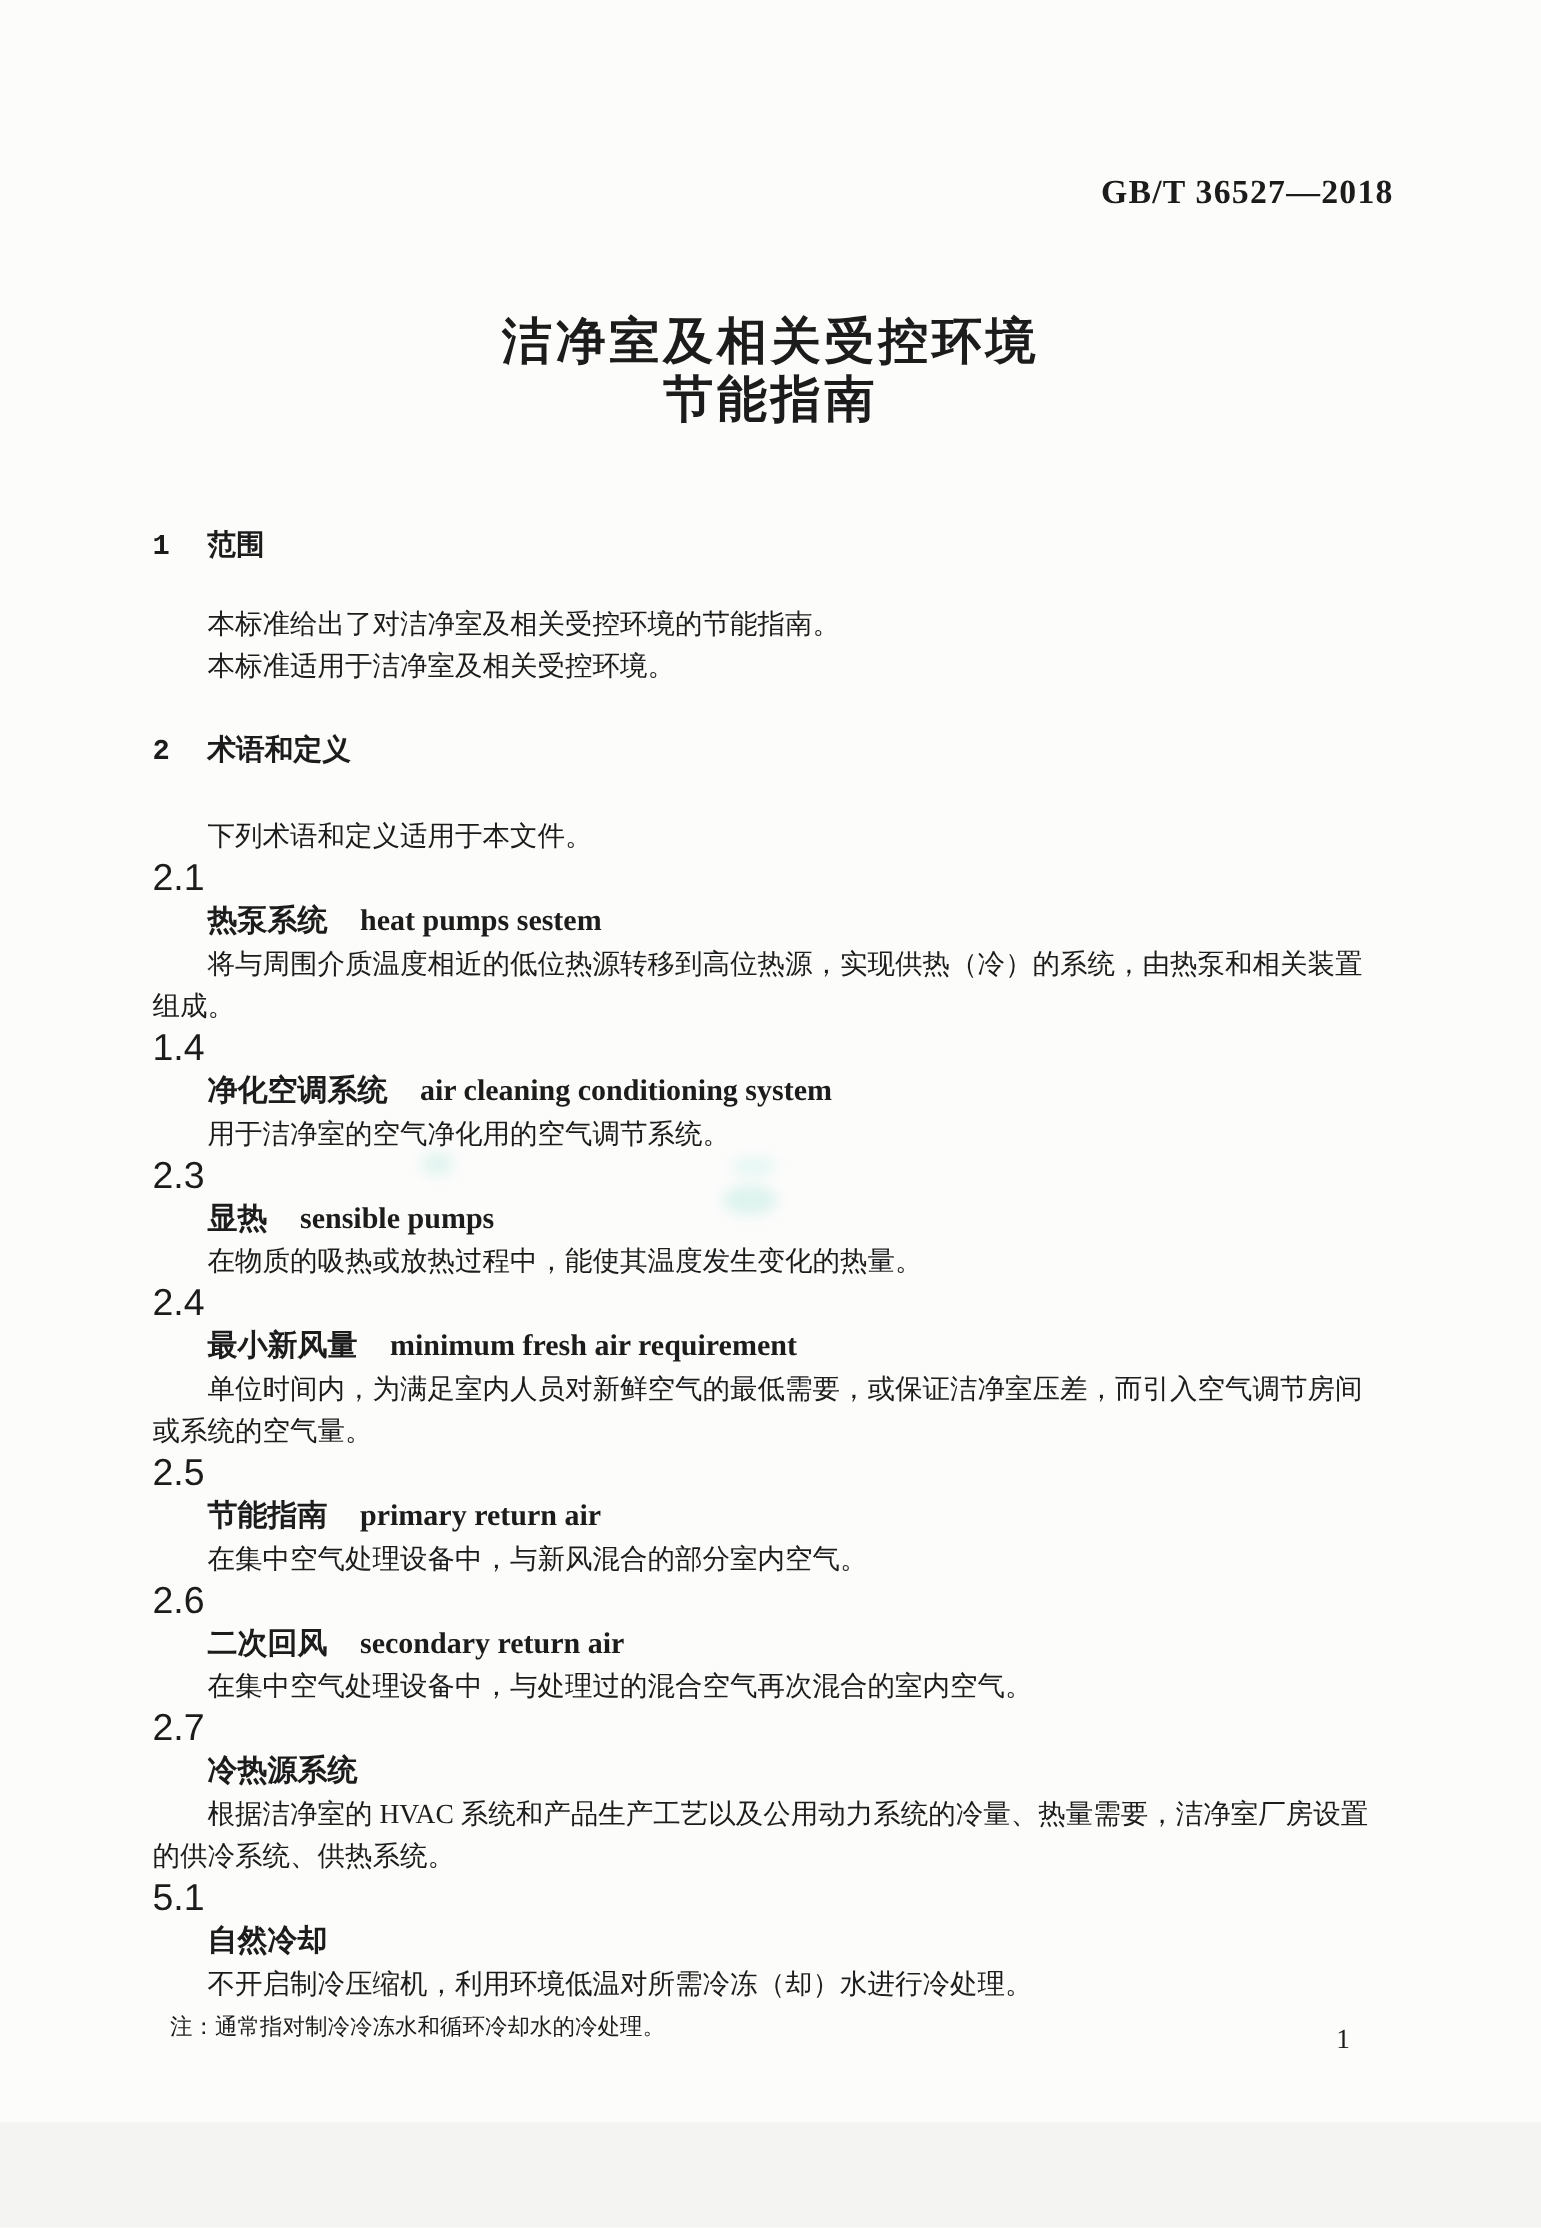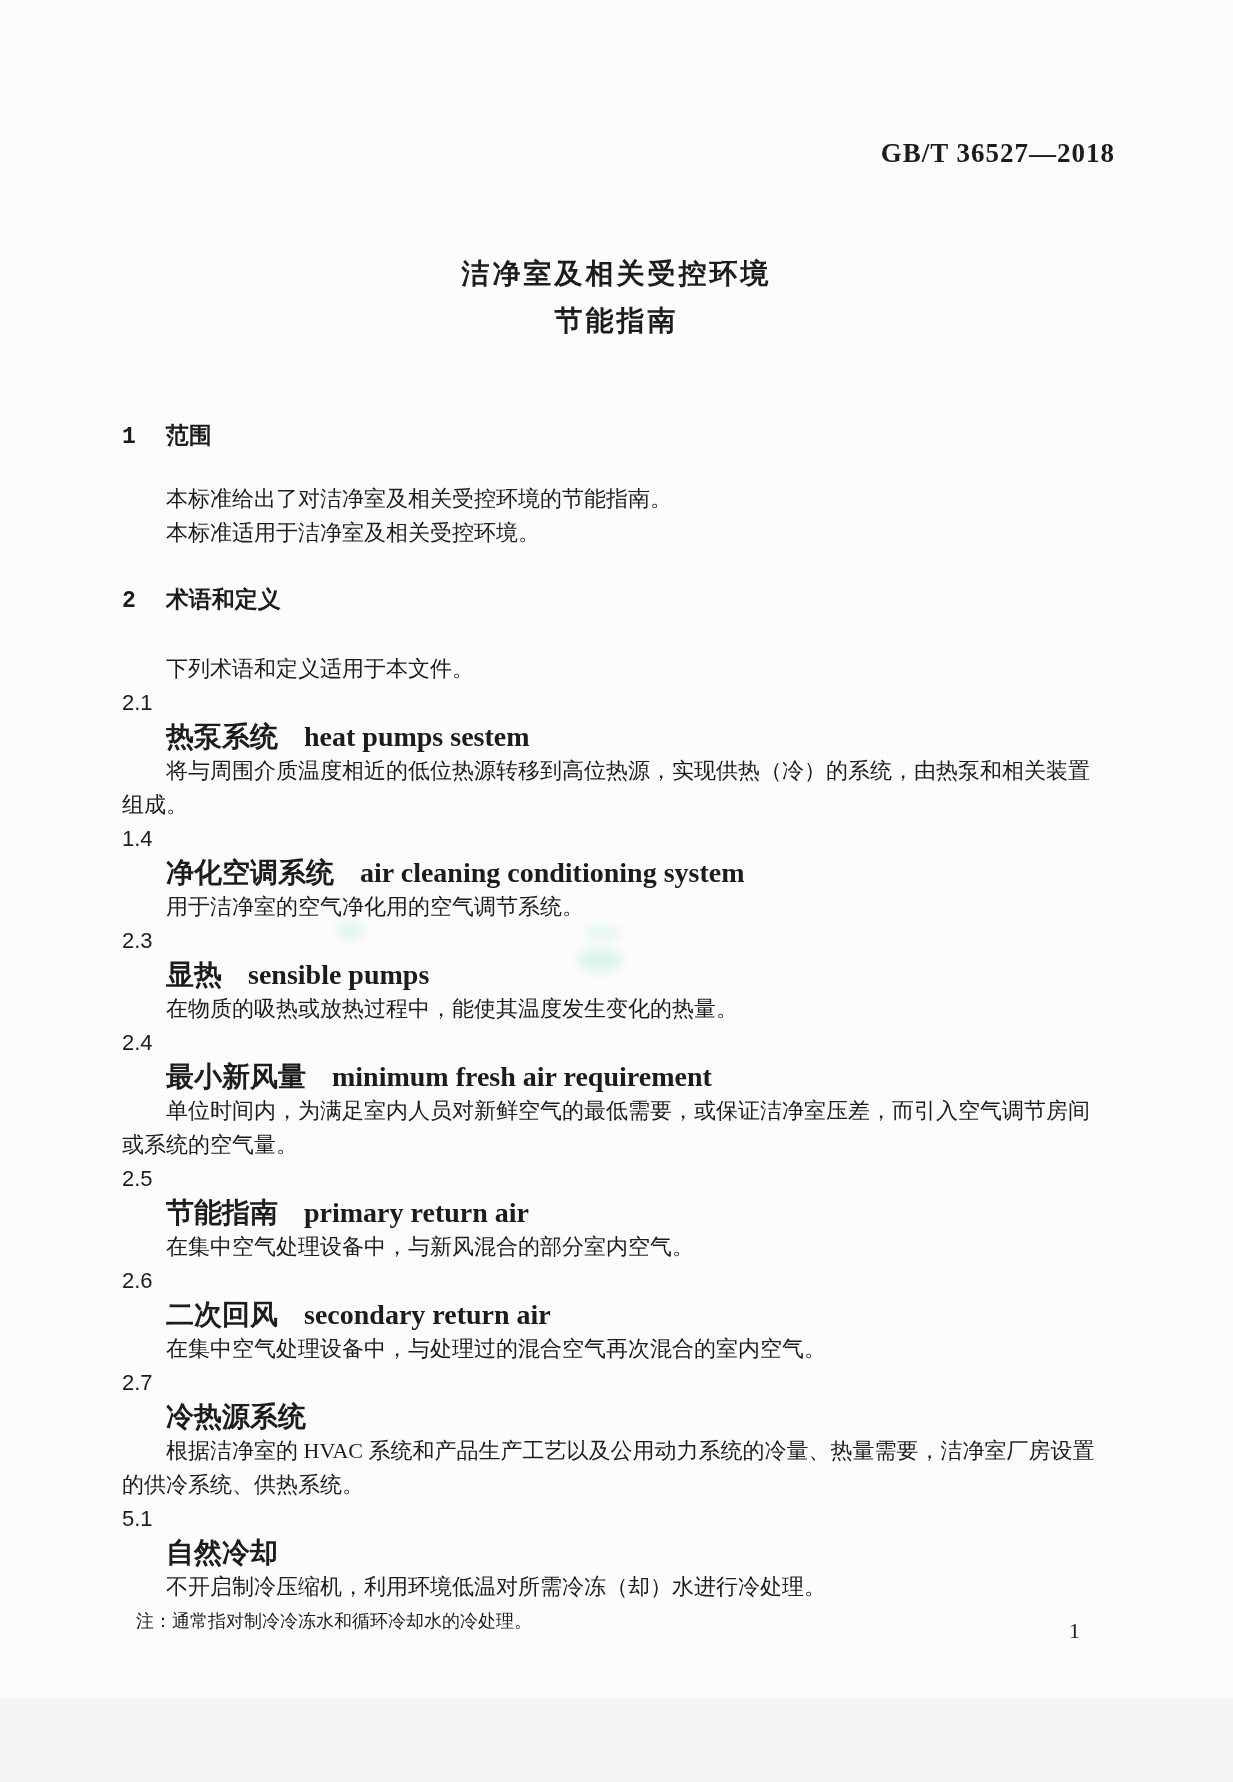--- a/index.html
+++ b/index.html
@@ -20,46 +20,46 @@
 
   .doc-number{
     position:absolute;top:138px;right:118px;
     font-size:27px;font-weight:bold;letter-spacing:1px;
     font-family:"Liberation Serif","DejaVu Serif",serif;
   }
   .doc-title{
     position:absolute;top:250px;left:0;width:100%;
     text-align:center;
     font-family:"Liberation Sans","DejaVu Sans",sans-serif;
-    font-weight:bold;font-size:28px;line-height:47px;letter-spacing:3px;
+    font-weight:bold;font-size:40px;line-height:47px;letter-spacing:3px;
   }
   .content{
     position:absolute;left:122px;top:420px;width:988px;
     font-size:22px;line-height:34px;
   }
   .sec-heading{
     font-family:Liberation Mono, monospace;
     font-weight:bold;font-size:23px;line-height:34px;margin:0;
   }
   .sec-heading .sec-num{display:inline-block;margin-right:30px;}
   p{margin:0;}
   .indent{text-indent:44px;}
   .p-scope1{margin-top:28px;}
   .sec2-heading{margin-top:34px;}
   .sec2-intro{margin-top:34px;}
 
   .term{margin:0;}
   .term-number{
     font-family:"Liberation Sans","DejaVu Sans",sans-serif;
-    font-size:22px;line-height:34px;
+    font-size:30px;line-height:34px;
   }
   .term-name{
     padding-left:44px;line-height:34px;
     font-family:"Liberation Sans","DejaVu Sans",sans-serif;
-    font-weight:bold;font-size:28px;
+    font-weight:bold;font-size:24px;
   }
   .term-name .en{
     font-family:"Liberation Serif","DejaVu Serif",serif;
     font-weight:bold;margin-left:26px;
   }
   .term-def{text-indent:44px;line-height:34px;}
   .term-note{
     padding-left:14px;font-size:18px;line-height:34px;
   }
   .page-number{

